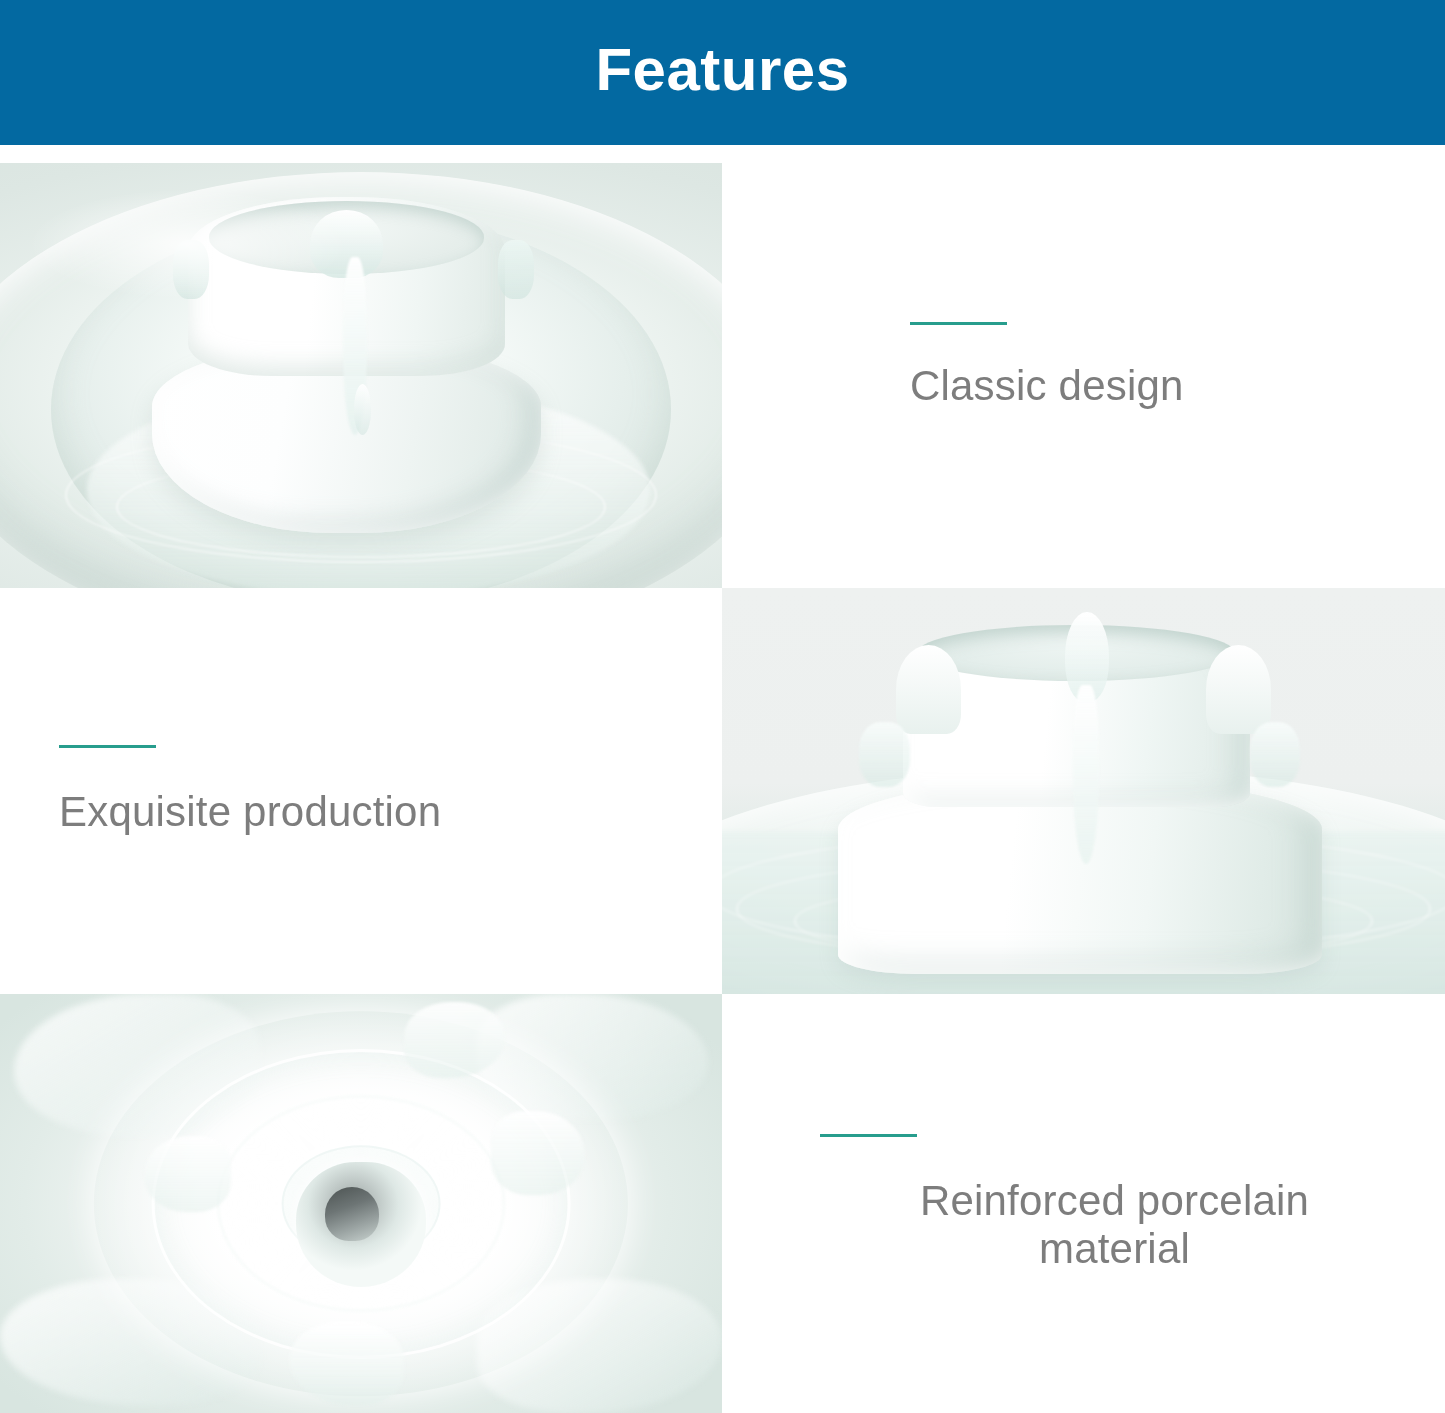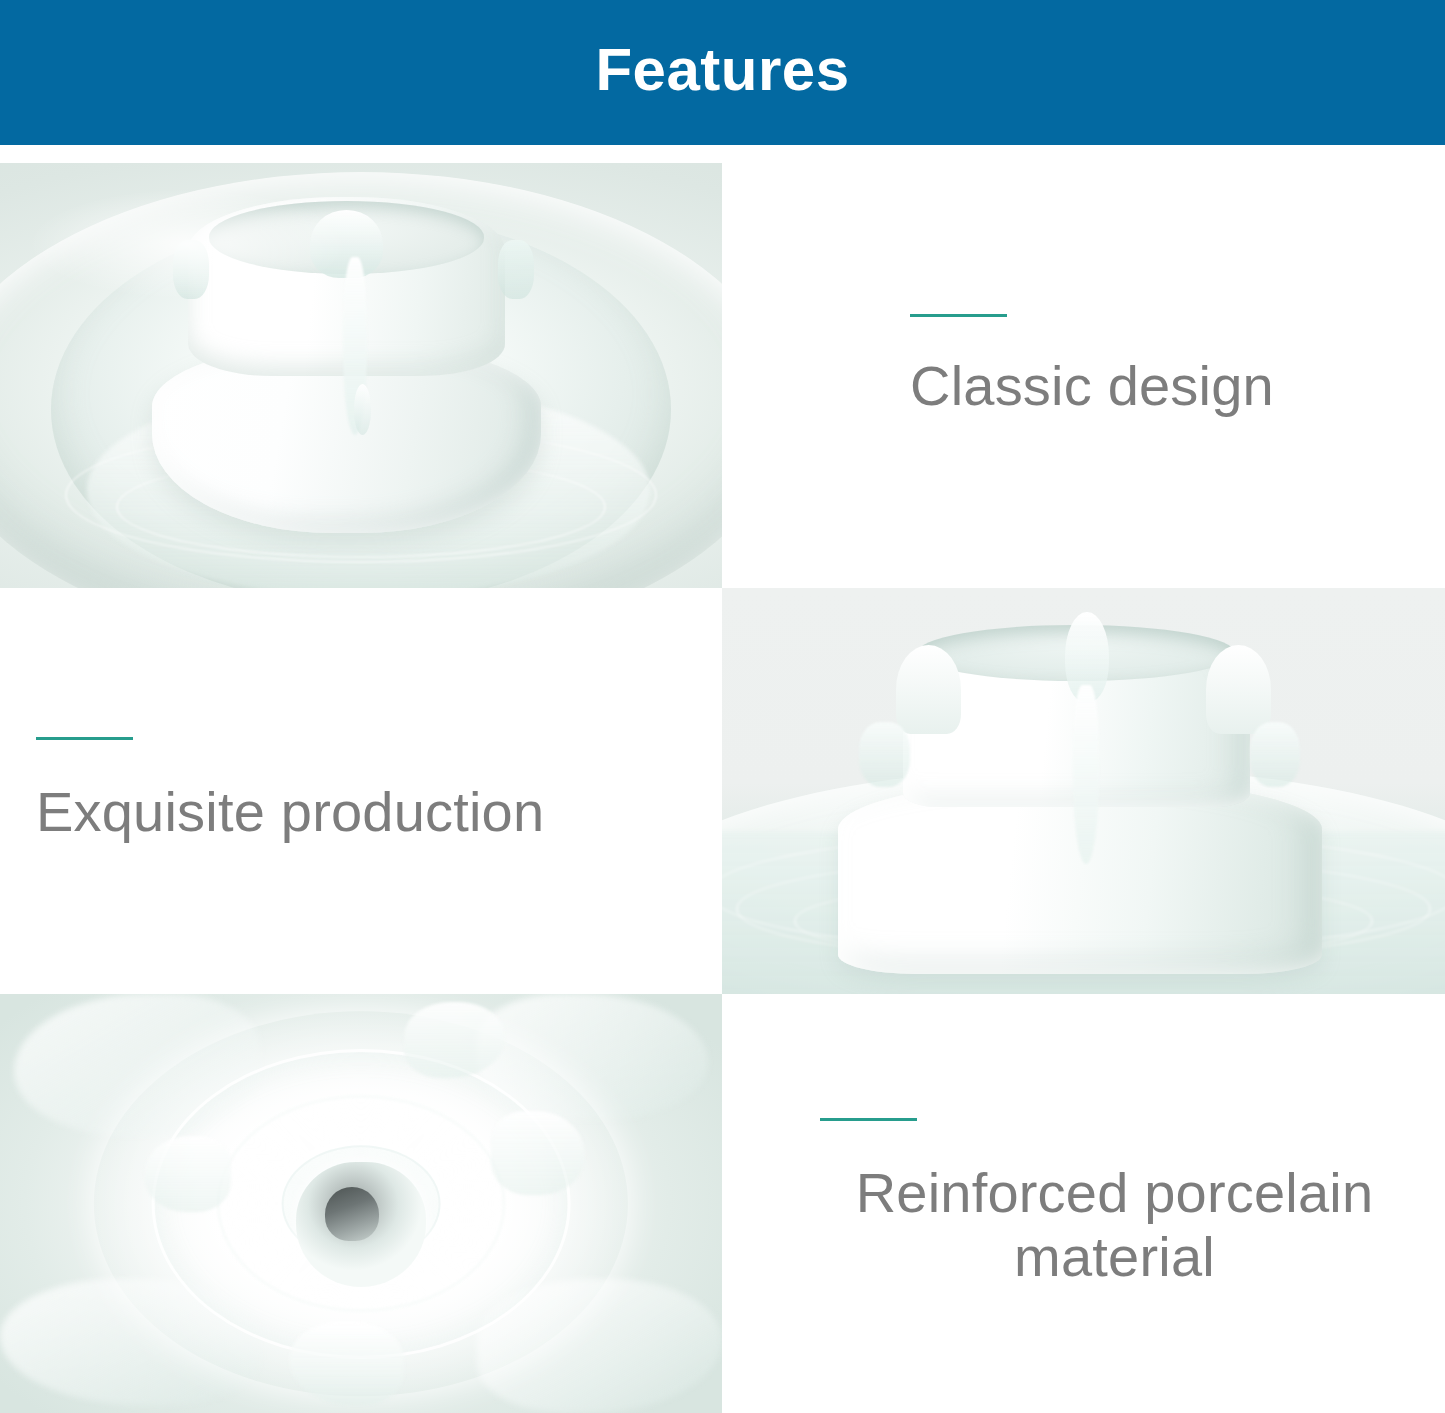--- a/index.html
+++ b/index.html
@@ -52,34 +52,34 @@
     flex-direction:column;
     justify-content:center;
   }
   .caption-block { display:block; }
   .rule {
     width:97px; height:3px;
     background:#279d8d;
     margin-bottom:40px;
   }
   .caption {
-    font-size:56px;
+    font-size:42px;
     font-weight:400;
     color:#7d7d7d;
     line-height:1.15;
     letter-spacing:0.2px;
     white-space:pre-line;
   }
 
   
   #cell-photo-1 { left:0; top:163px; width:722px; height:425px; }
   
   #cell-text-1  { left:722px; top:145px; width:723px; height:443px; padding-left:188px; }
   
-  #cell-text-2  { left:0; top:588px; width:722px; height:406px; padding-left:36px; }
+  #cell-text-2  { left:0; top:588px; width:722px; height:406px; padding-left:59px; }
   
   #cell-photo-2 { left:722px; top:588px; width:723px; height:406px; }
   
   #cell-photo-3 { left:0; top:994px; width:722px; height:419px; }
   
   #cell-text-3  { left:722px; top:994px; width:723px; height:419px; padding-left:98px; }
 
   #cell-text-1 .rule { margin-bottom:37px; }
   #cell-text-3 .rule { margin-bottom:40px; }
   #cell-text-3 .caption { text-align:center; padding-right:36px; }

